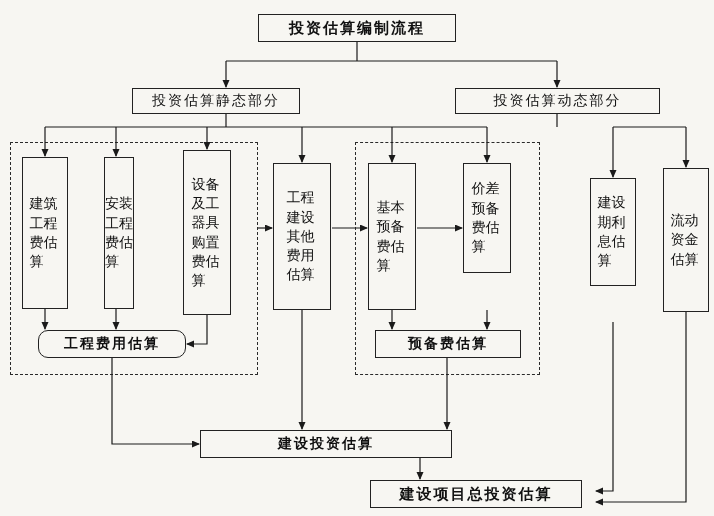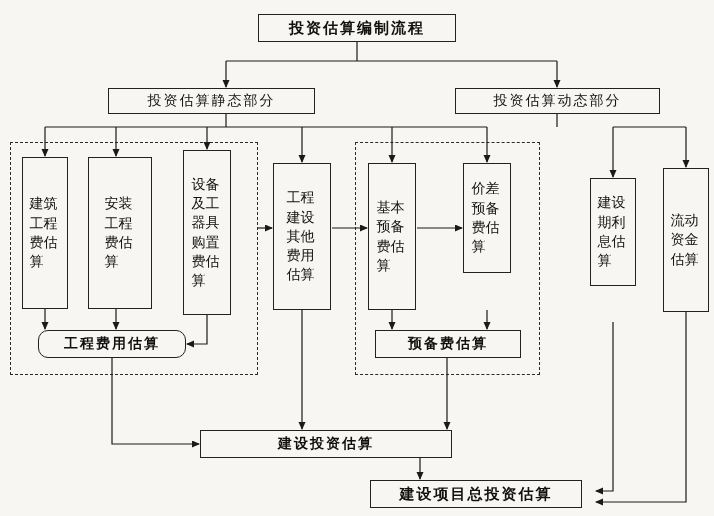--- a/index.html
+++ b/index.html
@@ -15,24 +15,24 @@
   .box{
     position:absolute;z-index:3;box-sizing:border-box;
     border:1px solid #222;background:#f7f6f2;
     display:flex;align-items:center;justify-content:center;
     text-align:center;font-size:14px;line-height:1.38;
   }
   .hbox{letter-spacing:2px;white-space:nowrap;}
   .vbox .vtext{display:block;width:2.2em;text-align:left;}
   .bold{font-weight:bold;}
   .b-title{left:258px;top:14px;width:198px;height:28px;font-size:15px;}
-  .b-static{left:108px;top:88px;width:207px;height:26px;}
+  .b-static{left:132px;top:88px;width:168px;height:26px;}
   .b-dynamic{left:455px;top:88px;width:205px;height:26px;}
   .b-building{left:22px;top:157px;width:46px;height:152px;}
-  .b-install{left:88px;top:157px;width:64px;height:152px;}
+  .b-install{left:104px;top:157px;width:30px;height:152px;}
   .b-equipment{left:183px;top:150px;width:48px;height:165px;}
   .b-engcost{left:38px;top:330px;width:148px;height:28px;border-radius:10px;}
   .b-other{left:273px;top:163px;width:58px;height:147px;}
   .b-basic{left:368px;top:163px;width:48px;height:147px;}
   .b-pricediff{left:463px;top:163px;width:48px;height:110px;}
   .b-reserve{left:375px;top:330px;width:146px;height:28px;}
   .b-interest{left:590px;top:178px;width:46px;height:108px;}
   .b-working{left:663px;top:168px;width:46px;height:144px;}
   .b-constinv{left:200px;top:430px;width:252px;height:28px;}
   .b-total{left:370px;top:480px;width:212px;height:28px;font-size:15px;font-family:Liberation Serif, serif;}

